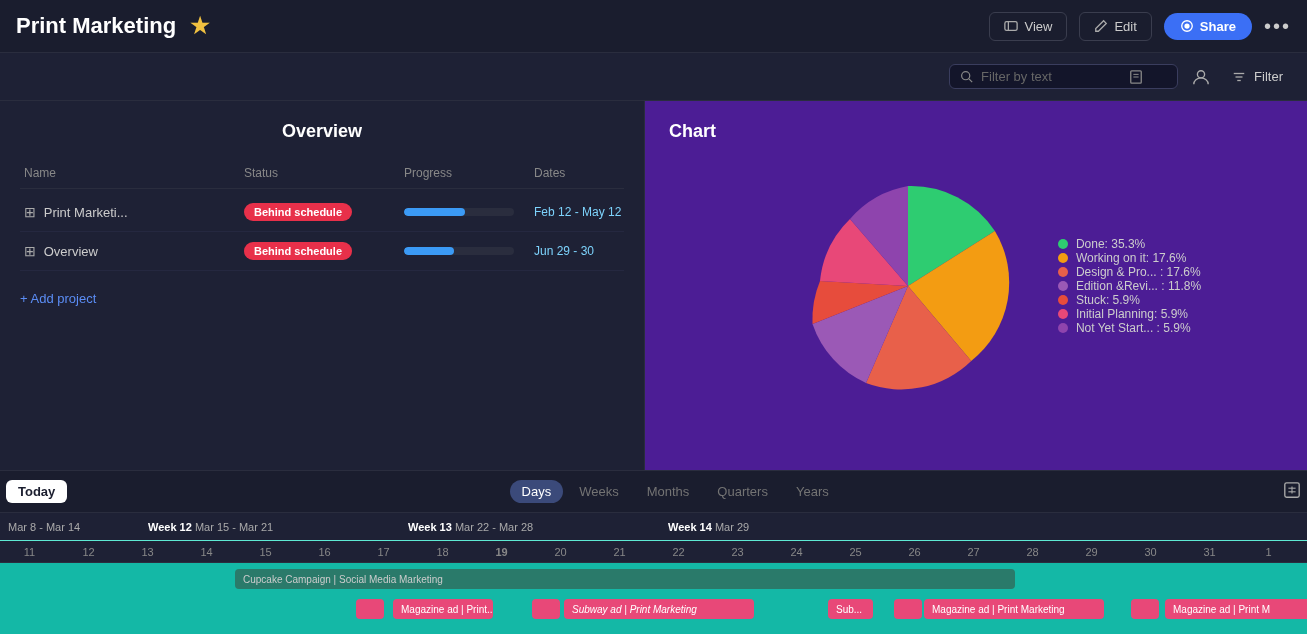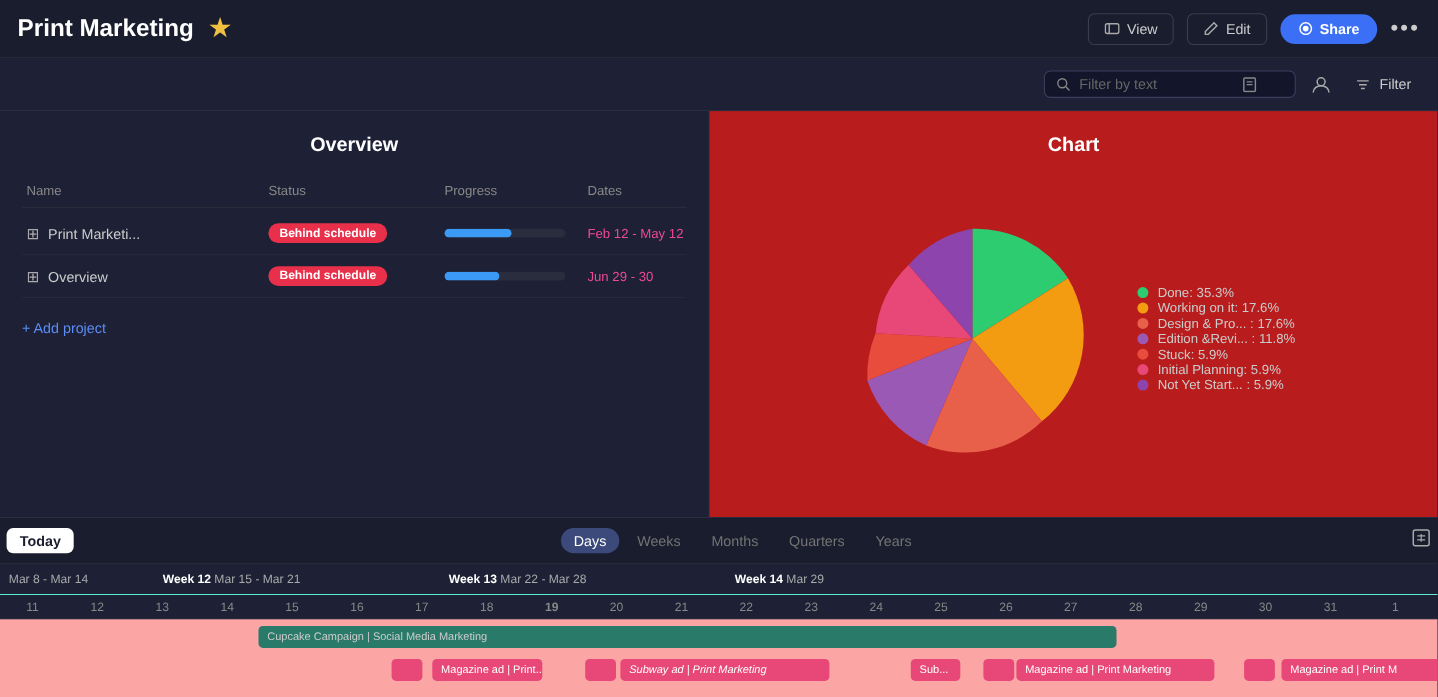--- a/index.html
+++ b/index.html
@@ -183,40 +183,40 @@
       height: 8px;
       width: 110px;
       overflow: hidden;
     }
     .progress-bar-fill {
       height: 100%;
       border-radius: 4px;
       background: #3b9af5;
     }
     .dates-text {
-      color: #ec4899;
+      color: #7dd3fc;
       font-size: 12px;
     }
     .add-project-btn {
       background: transparent;
       border: none;
       color: #5b8df5;
       cursor: pointer;
       font-size: 13px;
       margin-top: 16px;
       padding: 4px 0;
     }
 
     
     .chart-panel {
       flex: 1;
-      background: #b91c1c;
+      background: #4c1d95;
       padding: 20px 24px;
       display: flex;
-      flex-direction: column;
+      flex-direction: row;
     }
     .chart-body {
       display: flex;
       align-items: center;
       justify-content: center;
       gap: 40px;
       flex: 1;
     }
     .pie-container {
       position: relative;
@@ -325,21 +325,21 @@
     }
     .day-label {
       font-size: 11px;
       color: #888;
       text-align: center;
       flex-shrink: 0;
     }
     .gantt-bars-row {
       position: relative;
       height: 71px;
-      background: #fca5a5;
+      background: #14b8a6;
       overflow: hidden;
       text-align: right;
     }
     .gantt-bar {
       position: absolute;
       height: 20px;
       border-radius: 4px;
       display: flex;
       align-items: center;
       padding: 0 8px;

